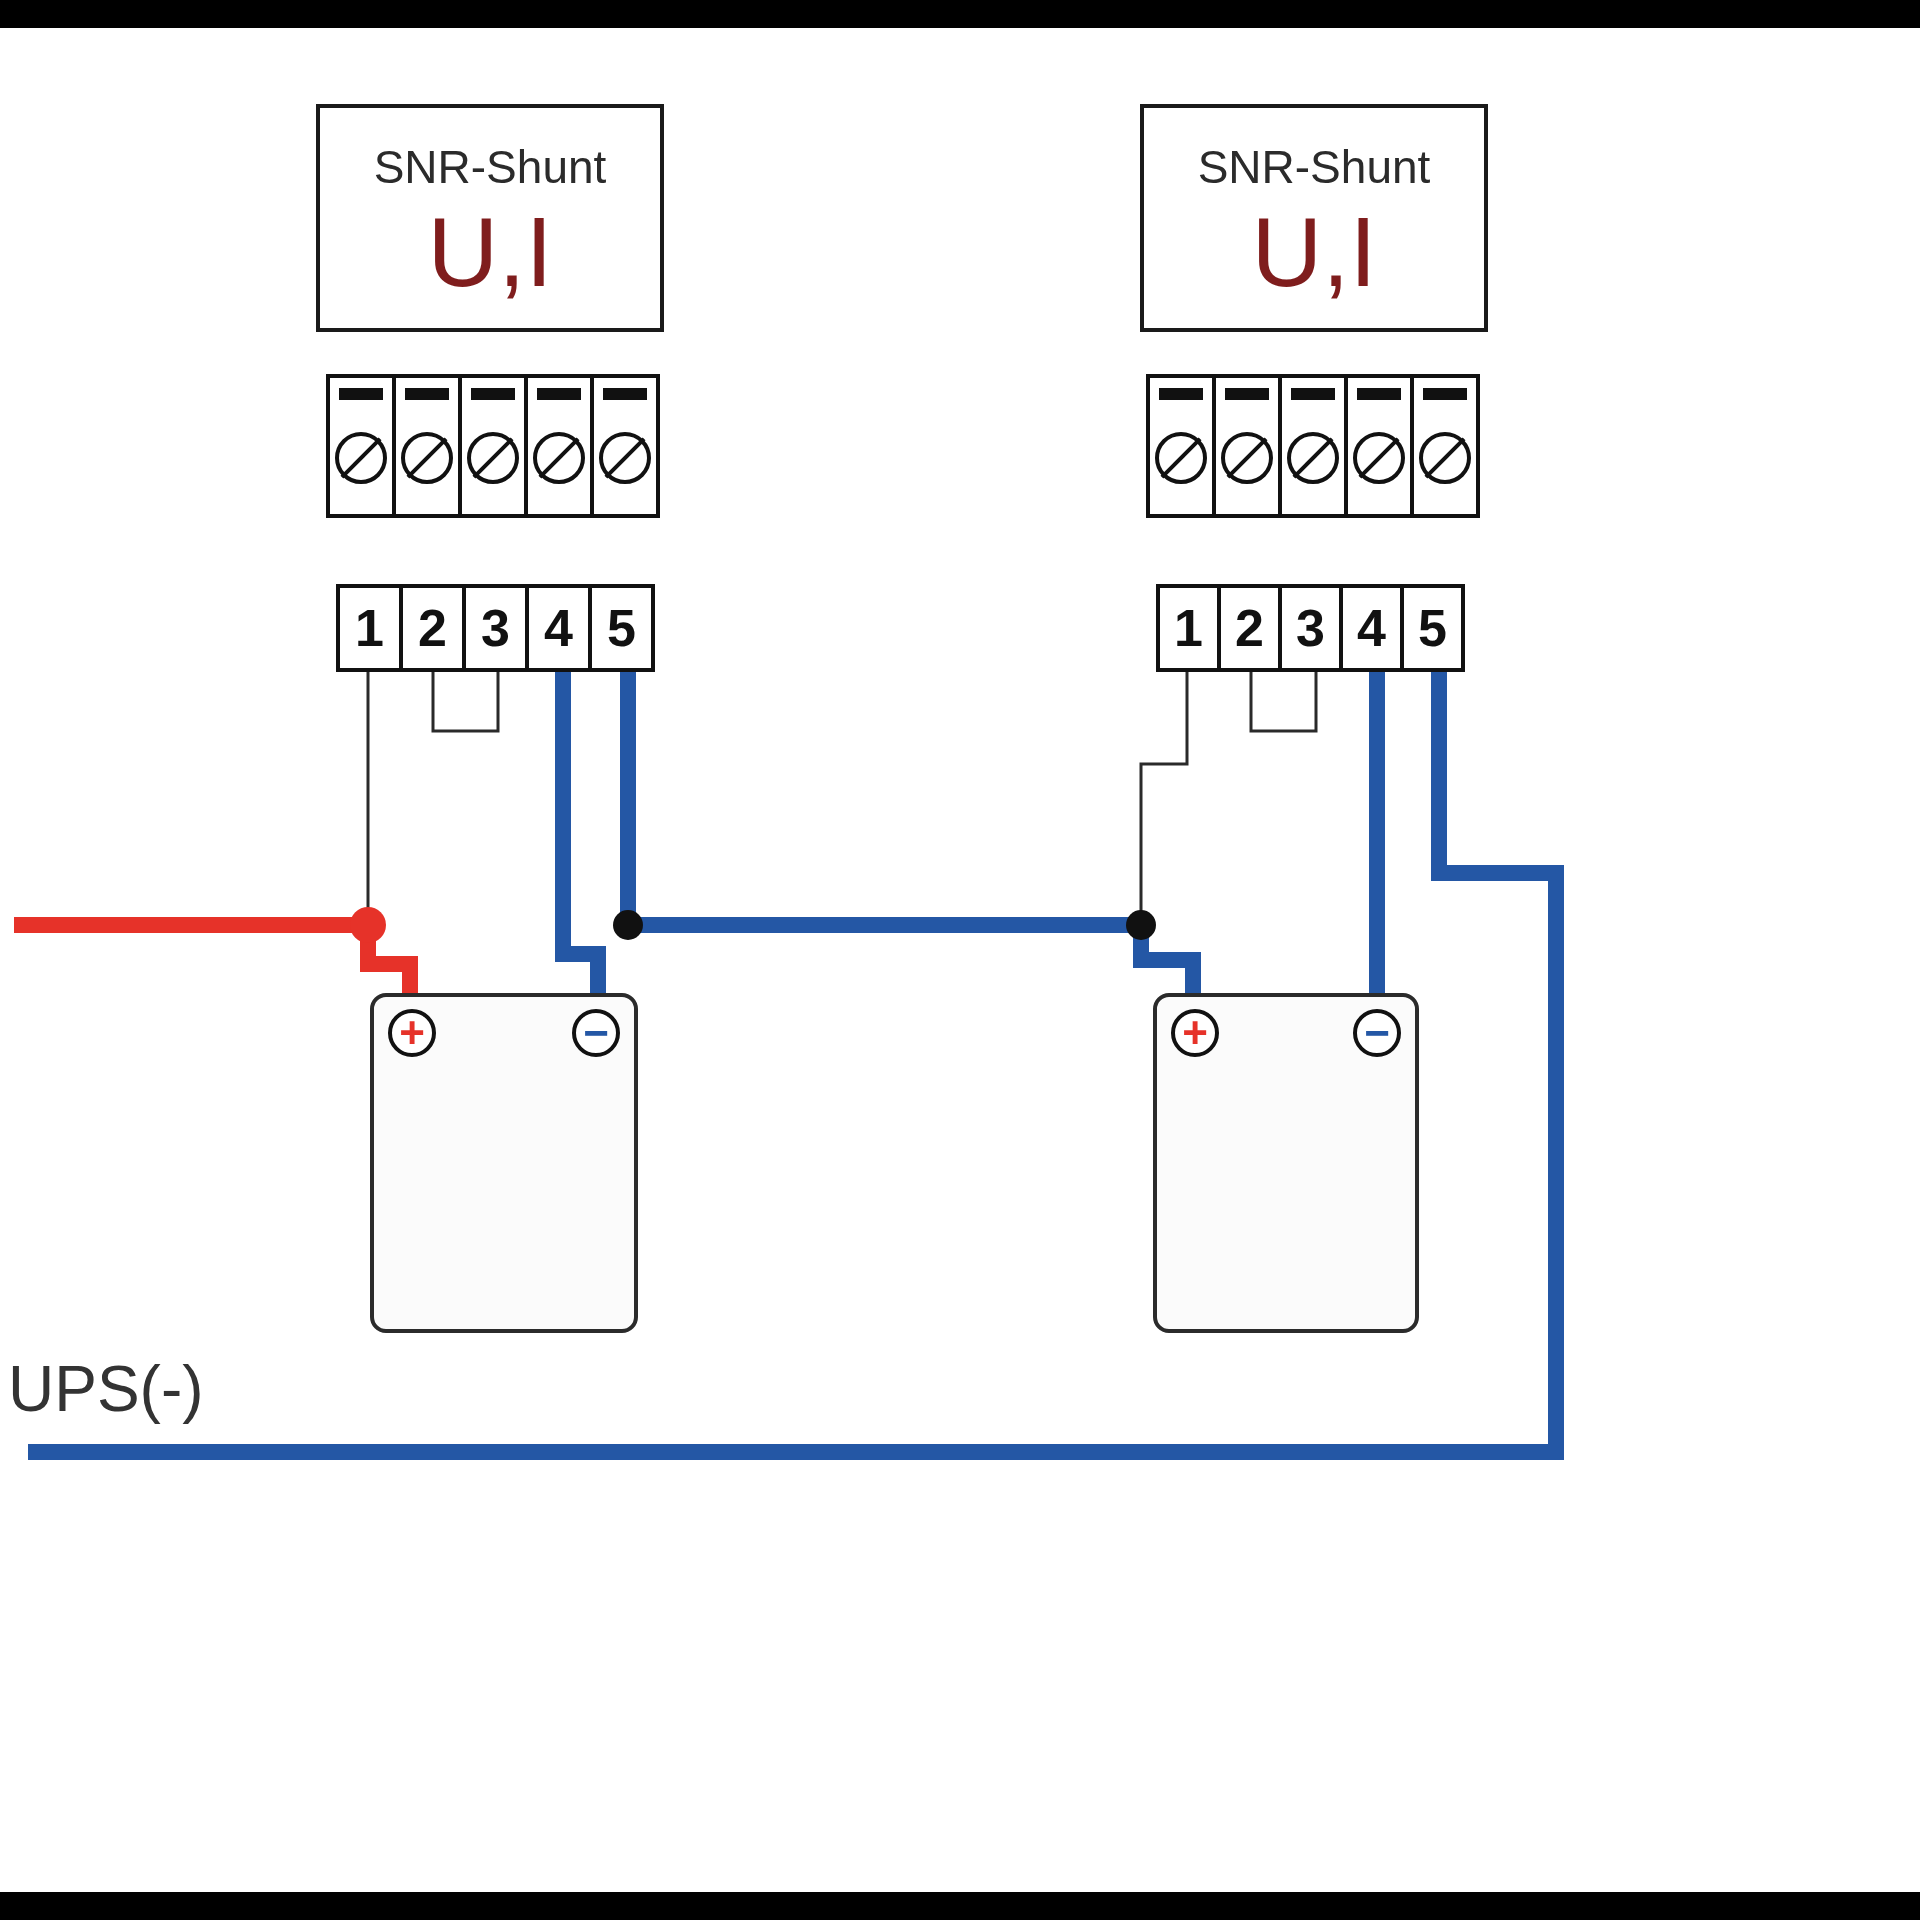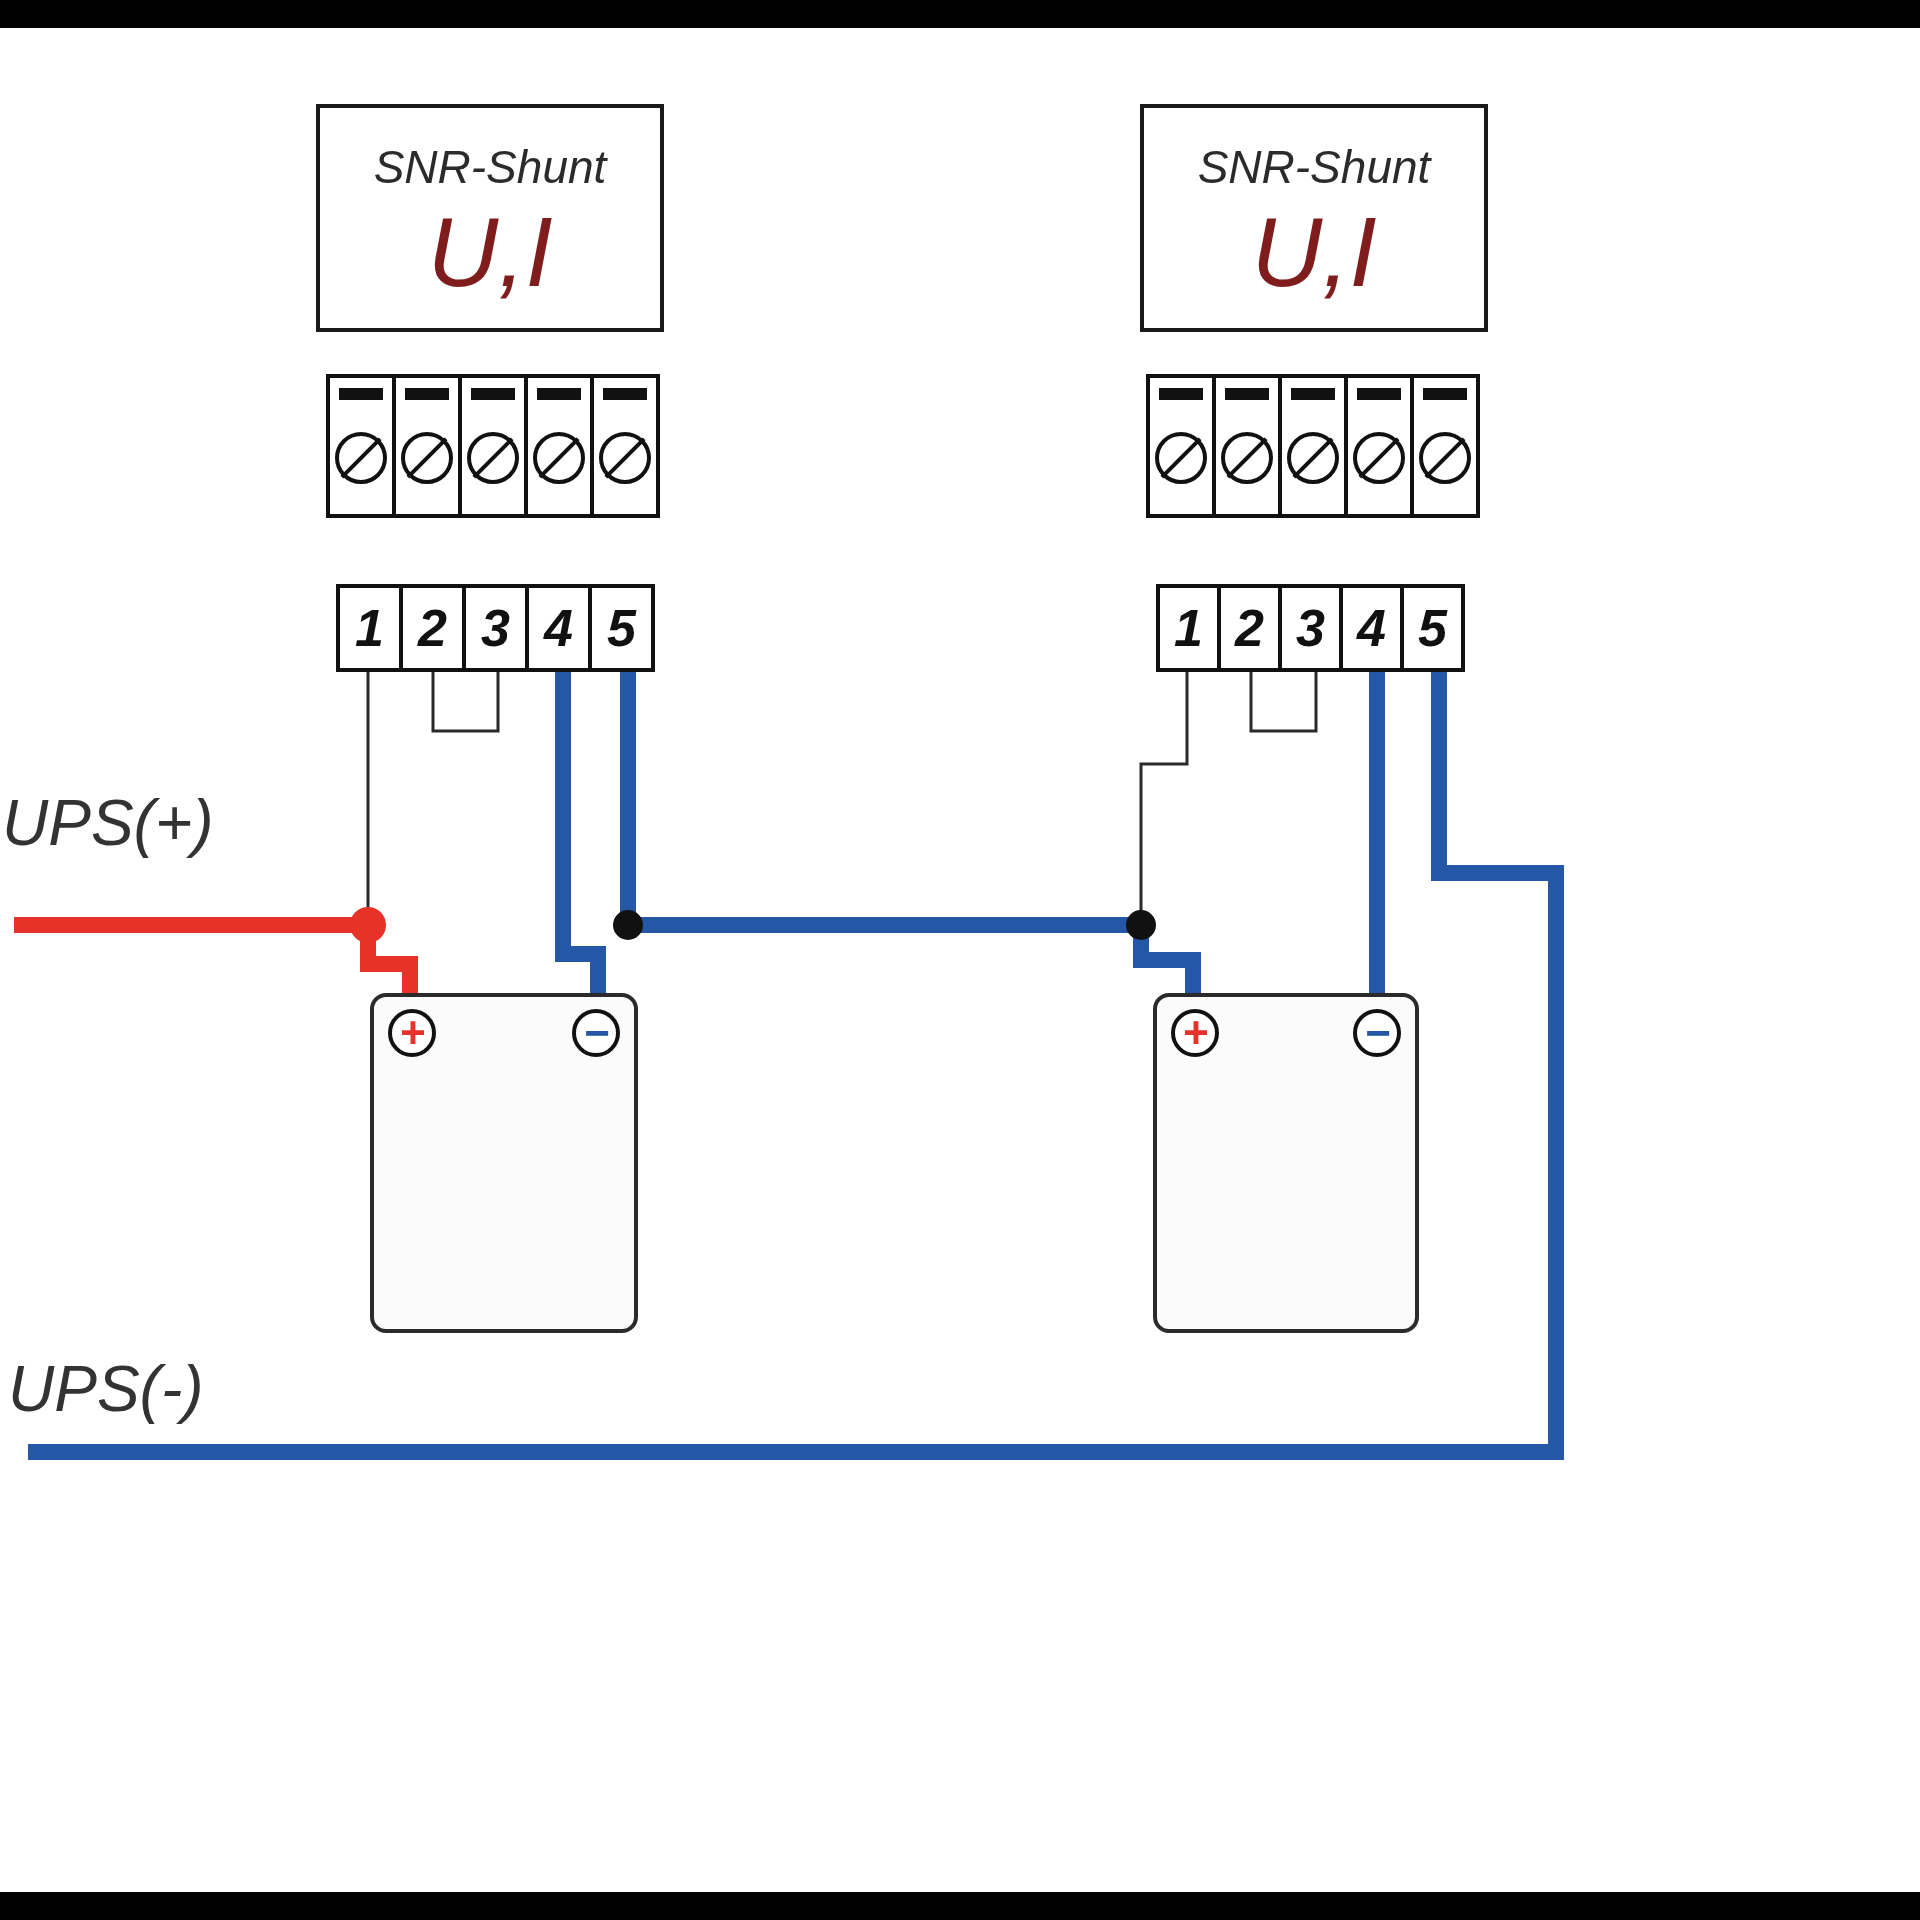--- a/index.html
+++ b/index.html
@@ -1,18 +1,18 @@
 <!DOCTYPE html>
 <html><head>
 <meta charset="utf-8">
 <style>
   html,body{margin:0;padding:0;background:#fff;}
   .canvas{
     position:relative;width:1920px;height:1920px;background:#ffffff;overflow:hidden;
-    font-family:"Liberation Sans", sans-serif;color:#222;font-style:italic;
+    font-family:"Liberation Sans", sans-serif;color:#222;
   }
   .bar{position:absolute;left:0;width:1920px;height:28px;background:#000;}
   .bar.top{top:0;}
   .bar.bottom{bottom:0;}
 
   .wires{position:absolute;left:0;top:0;width:1920px;height:1920px;pointer-events:none;}
 
   .shunt-box{
     position:absolute;width:348px;height:228px;border:4px solid #1a1a1a;background:#fff;
     display:flex;flex-direction:column;align-items:center;box-sizing:border-box;
@@ -175,16 +175,15 @@
 
   <div class="battery" style="left:1153px;top:993px;width:266px;height:340px;">
     <div class="term-circle plus">
       <span>+</span>
     </div>
     <div class="term-circle minus">
       <span>−</span>
     </div>
   </div>
 
-  <div class="ups-label" style="left:2px;top:786px;">UPS(+)</div>
   <div class="ups-label" style="left:8px;top:1352px;">UPS(-)</div>
 
 </div>
 
 </body></html>

